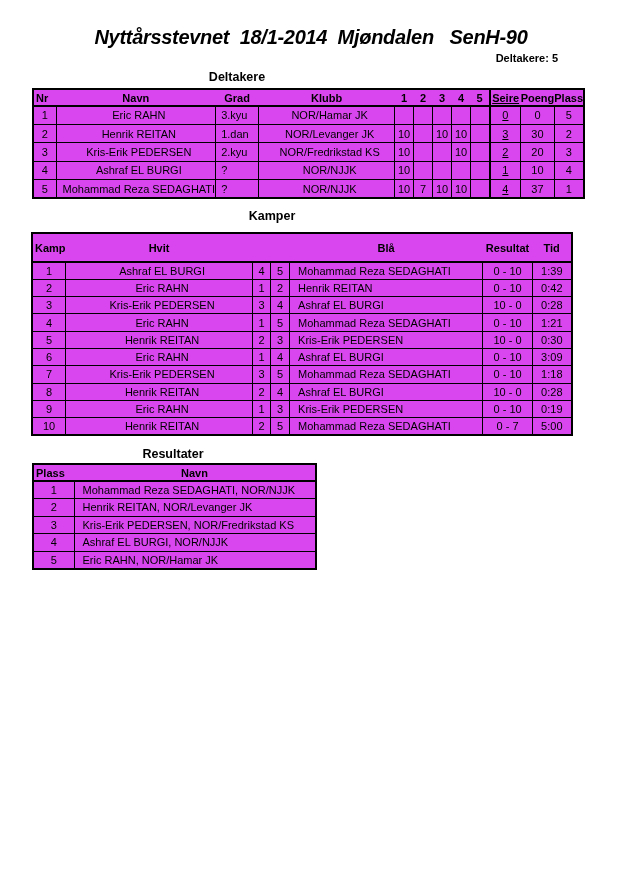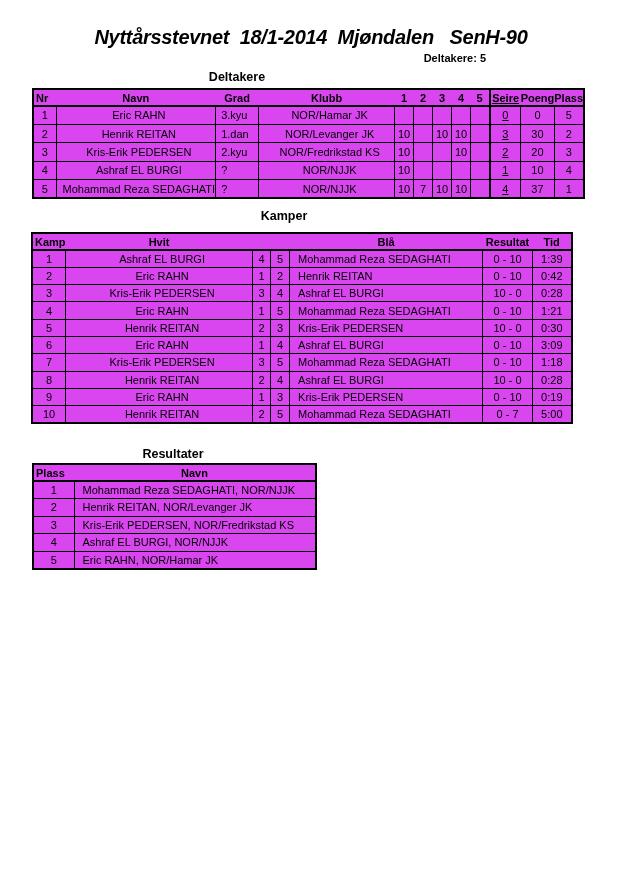--- a/index.html
+++ b/index.html
@@ -10,29 +10,29 @@
     color:#000;
     position:relative;
     overflow:hidden;
   }
   .page-title {
     position:absolute; top:26px; left:0; width:622px;
     text-align:center; font-size:20px; font-weight:bold;
     letter-spacing:-0.3px; white-space:pre;font-style:italic;
   }
   .participants-count {
-    position:absolute; top:52px; left:0; width:486px;
+    position:absolute; top:52px; left:0; width:558px;
     text-align:right; font-size:11px; font-weight:bold;
   }
   .section-heading {
     position:absolute; transform:translateX(-50%);
     font-size:12.5px; font-weight:bold; white-space:nowrap;
   }
   #h-deltakere  { left:237px; top:70px;text-align:right;  }
-  #h-kamper     { left:284px; top:209px; }
+  #h-kamper     { left:272px; top:209px; }
   #h-resultater { left:173px; top:447px; }
 
   table.tbl {
     position:absolute;
     border-collapse:collapse; table-layout:fixed;
     border:2px solid #000; background:#d946ef;
   }
   #t-deltakere  { left:32px; top:88px;  }
   #t-kamper     { left:31px; top:232px; }
   #t-resultater { left:32px; top:463px; }
@@ -44,21 +44,21 @@
   }
   .tbl th {
     font-weight:bold; text-align:center;
     border-left:none; border-right:none;
     border-top:none; border-bottom:2px solid #000;
   }
   .tbl td { border:1px solid #000; text-align:center; }
 
   #t-deltakere thead tr  { height:17px; }
   #t-deltakere tbody tr  { height:18.4px; }
-  #t-kamper    thead tr  { height:17px;margin-left:20px; }
+  #t-kamper    thead tr  { height:29px;margin-left:20px; }
   #t-kamper    tbody tr  { height:17.3px; }
   #t-resultater thead tr { height:17px; }
   #t-resultater tbody tr { height:17.5px; }
 
   .hleft  { text-align:left !important; padding-left:2px !important; }
   .left5  { text-align:left !important; padding-left:5px !important; }
   .left6  { text-align:center; padding-left:6px !important; }
   .left8  { text-align:left !important; padding-left:8px !important; }
   .grp-first { border-left:2px solid #000 !important;text-decoration:underline; }
 </style>

